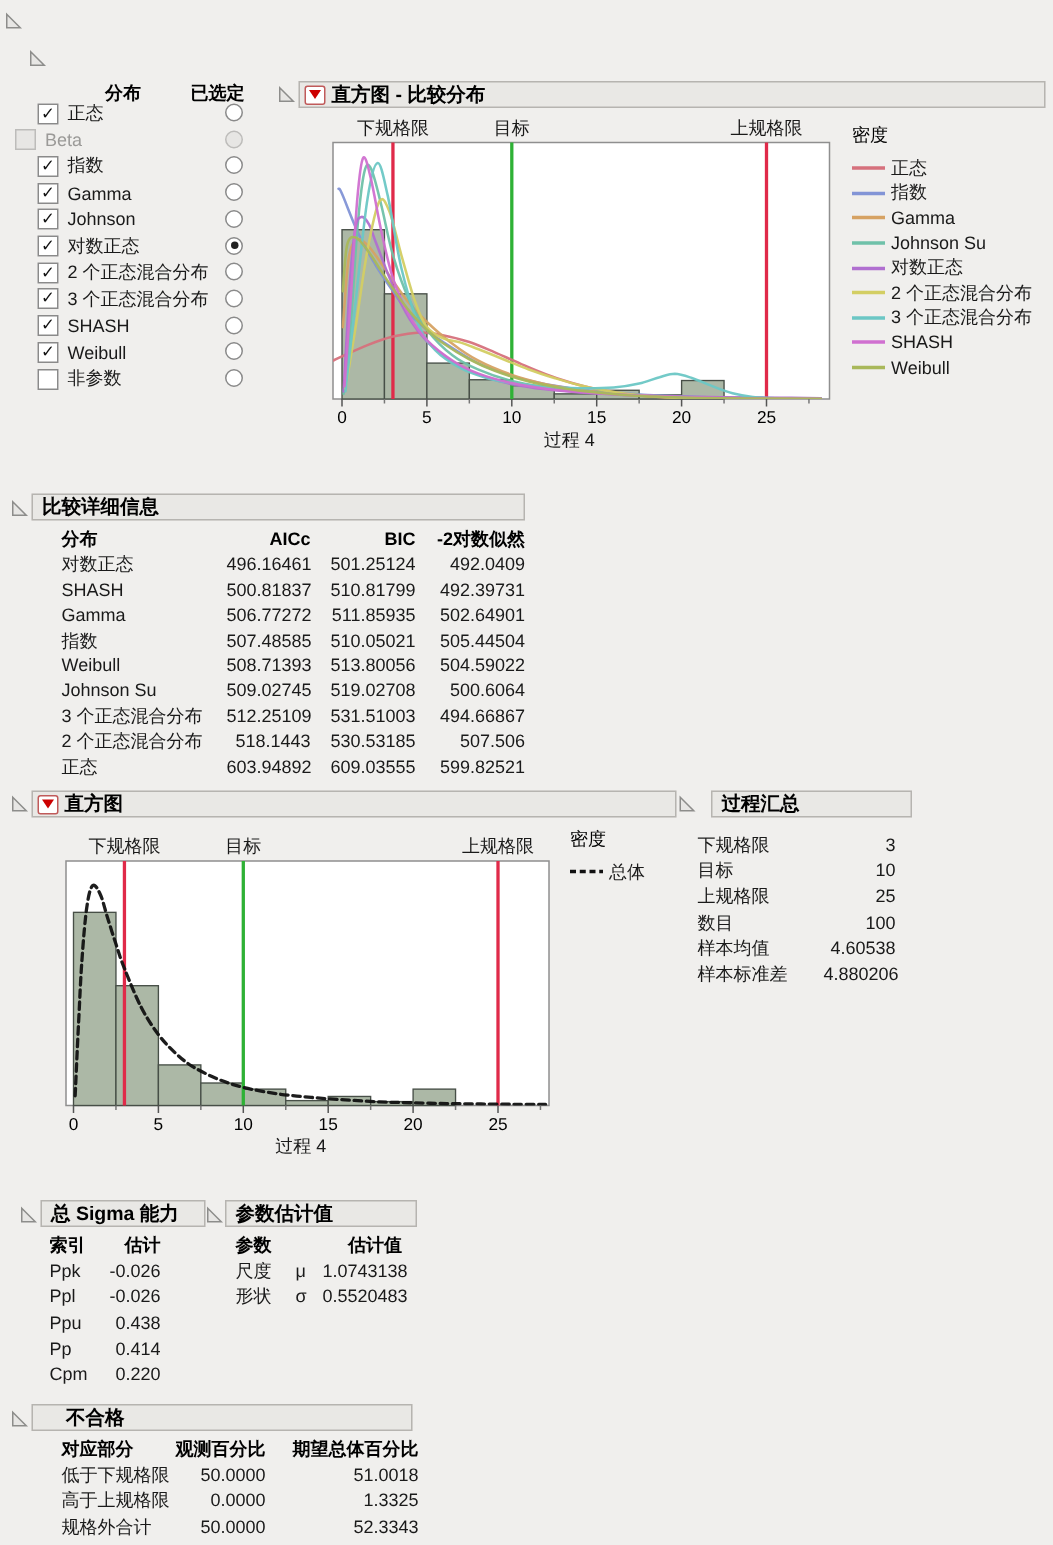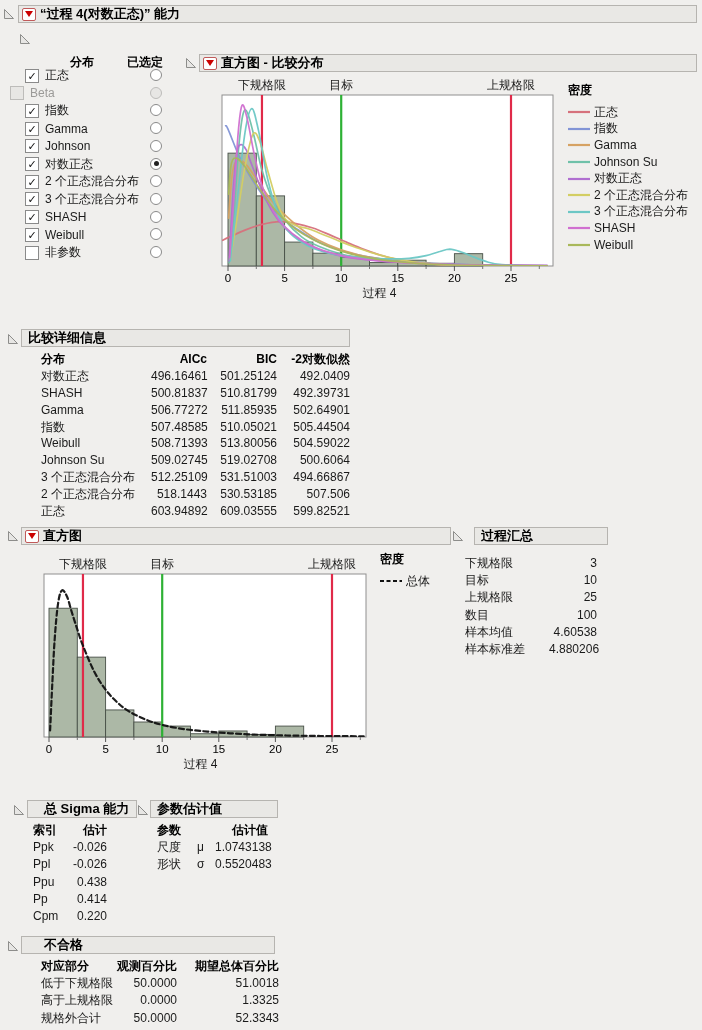--- a/index.html
+++ b/index.html
@@ -23,37 +23,33 @@
       display:inline-flex;align-items:center;justify-content:center;box-sizing:border-box;}
   .rb.dis{background:#e7e6e4;border-color:#bdbcba;}
   .rb .dot{width:5px;height:5px;border-radius:50%;background:#222;}
   .dlabel{margin-left:6px;white-space:nowrap;}
   .dlabel.dis{color:#9b9a98;}
   .grid{position:absolute;display:grid;align-items:center;}
   .td{white-space:nowrap;line-height:13px;}
   .td.r{text-align:right;}
   .td.th{font-weight:bold;color:#000;}
   .legend{position:absolute;}
-  .legend .lt{font-weight:bold;margin-bottom:5px;color:#000;}
+  .legend .lt{font-weight:normal;margin-bottom:5px;color:#000;}
   .litem{display:flex;align-items:center;height:16.6px;}
   .litem svg{margin-right:4px;}
   .litem span{white-space:nowrap;}
 </style>
 </head>
 <body>
 
 <div id="app">
 
   <svg class="disc" style="left:3px;top:8px" viewBox="0 0 12 12">
       <polygon points="1.5,1.5 1.5,10.5 10.5,10.5" fill="#e7e6e4" stroke="#8d8d8b"></polygon>
     </svg>
-  <div class="hdrbar" style="left:18px;top:5px;width:679px">
-    <span class="redbtn"></span>
-    <span class="hdrtext">“过程 4(对数正态)” 能力</span>
-  </div>
 
   <svg class="disc" style="left:19px;top:33px" viewBox="0 0 12 12">
       <polygon points="1.5,1.5 1.5,10.5 10.5,10.5" fill="#e7e6e4" stroke="#8d8d8b"></polygon>
     </svg>
 
   <div class="abs colhead" style="left:52px;top:54px;width:60px;text-align:center">分布</div>
   <div class="abs colhead" style="left:127px;top:54px">已选定</div>
   <div id="dist-list">
       <div class="row" style="left: 25px; top: 68px;">
         <span class="cb">✓</span>
@@ -381,21 +377,21 @@
           </svg>
           <span>总体</span>
         </div>
       </div>
   </div>
 
   <svg class="disc" style="left:13px;top:804px" viewBox="0 0 12 12">
       <polygon points="1.5,1.5 1.5,10.5 10.5,10.5" fill="#e7e6e4" stroke="#8d8d8b"></polygon>
     </svg>
   <div class="hdrbar" style="left:27px;top:800px;width:110px">
-    <span class="hdrtext" style="margin-left:13px">总 Sigma 能力</span>
+    <span class="hdrtext" style="margin-left:3px">总 Sigma 能力</span>
   </div>
   <div id="sigma-table" class="grid" style="left:33px;top:822px;grid-template-columns:38px 36px;grid-auto-rows:17.2px">
       <span class="td th">索引</span>
       <span class="td th r">估计</span>
       <span class="td">Ppk</span>
       <span class="td r">-0.026</span>
       <span class="td">Ppl</span>
       <span class="td r">-0.026</span>
       <span class="td">Ppu</span>
       <span class="td r">0.438</span>

